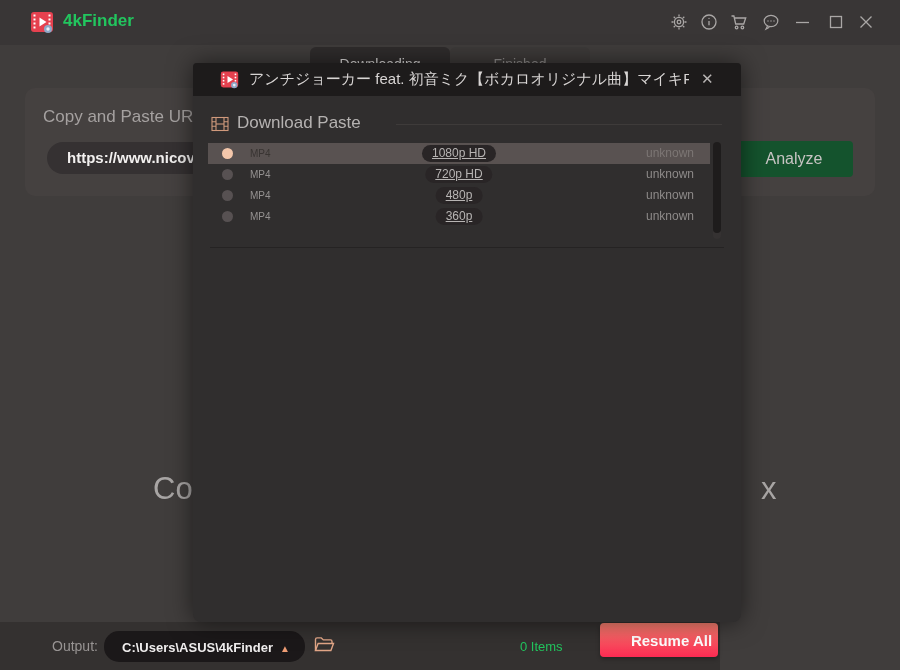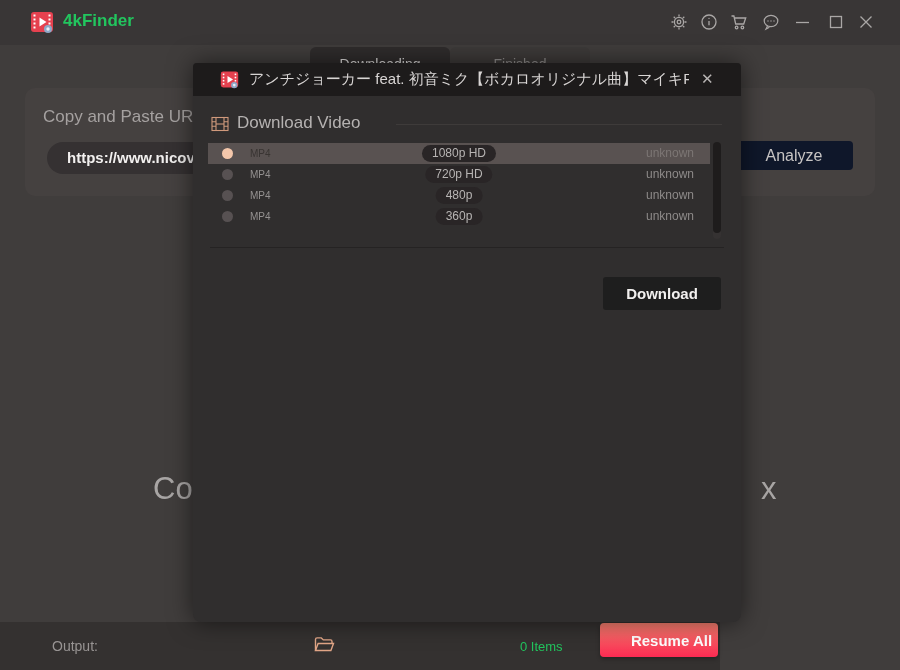--- a/index.html
+++ b/index.html
@@ -17,21 +17,21 @@
   .tab { position:absolute; top:47px; height:34px; width:140px; border-radius:6px 6px 0 0;
          font-size:14px; text-align:center; line-height:34px; }
   .tab.active { left:310px; background:#2f2c2c; color:#dddbda; }
   .tab.inactive { left:450px; background:#3d3a39; color:#8f8c8b; }
 
   
   .url-panel { position:absolute; left:25px; top:88px; width:850px; height:108px; background:#454140; border-radius:10px; }
   .url-label { position:absolute; left:18px; top:19px; font-size:17px; color:#a5a1a0; }
   .url-input { position:absolute; left:22px; top:54px; width:640px; height:32px; background:#353132; border-radius:16px;
                color:#f2f0ef; font-size:15px; font-weight:bold; line-height:32px; padding-left:20px; overflow:hidden; white-space:nowrap; }
-  .analyze-btn { position:absolute; left:710px; top:53px; width:118px; height:29px; background:#0f172a; border:none;
+  .analyze-btn { position:absolute; left:710px; top:53px; width:118px; height:36px; background:#14532d; border:none;
                  border-radius:4px; color:#c7c4c3; font-size:16px; font-family:inherit; cursor:pointer; }
 
   
   .bg-text { position:absolute; top:471px; font-size:31px; color:#a8a5a4;margin-left:20px; }
   .bg-text.left { left:133px; }
   .bg-text.right { left:741px; }
 
   
   .statusbar { position:absolute; left:0; top:622px; width:720px; height:48px; background:#343130; }
   .output-label { position:absolute; left:52px; top:16px; font-size:14px; color:#989493; }
@@ -62,21 +62,21 @@
   .section-line { position:absolute; left:203px; top:61px; width:326px; height:1px; background:#3e3b3a; }
 
   .format-list { position:absolute; left:15px; top:80px; width:502px; }
   .row { position:relative; height:21px; line-height:21px; cursor:pointer; }
   .row.selected { background:#595251; }
   .radio { position:absolute; left:14px; top:5px; width:11px; height:11px; border-radius:50%; background:#575152; }
   .row.selected .radio { background:#f4c7ab; }
   .fmt { position:absolute; left:42px; font-size:10px; color:#949190; }
   .row.selected .fmt { color:#393432; }
   .pill { position:absolute; left:50%; transform:translateX(-50%); top:2px; height:17px; line-height:17px;
-          background:#292526; border-radius:9px; padding:0 10px; font-size:12px; color:#b7b4b3; white-space:nowrap; }
+          background:#292526; border-radius:9px; padding:0 10px; font-size:12px; color:#b7b4b3; white-space:nowrap;text-decoration:underline; }
   .size { position:absolute; right:16px; font-size:12px; color:#8d8a89; }
   .row.selected .size { color:#7c7674; }
 
   .scrollbar { position:absolute; left:520px; top:79px; width:8px; height:97px; background:#353232; border-radius:4px; }
   .scroll-thumb { position:absolute; left:0; top:0; width:8px; height:91px; background:#1e1c1c; border-radius:4px; }
 
   .list-divider { position:absolute; left:17px; top:184px; width:514px; height:1px; background:#252323; }
 
   .download-btn { position:absolute; left:410px; top:214px; width:118px; height:33px; background:#1e1e1e; border:none;
                   border-radius:3px; color:#f2f0ef; font-size:15px; font-weight:600; font-family:inherit; cursor:pointer; }
@@ -159,20 +159,23 @@
     <div class="url-label">Copy and Paste URL</div>
     <div class="url-input">https://www.nicovideo</div>
     <button class="analyze-btn">Analyze</button>
   </div>
 
   <div class="bg-text left">Cop</div>
   <div class="bg-text right">x</div>
 
   <div class="statusbar">
     <span class="output-label">Output:</span>
+    <span class="path-pill">
+      <span class="path-text">C:\Users\ASUS\4kFinder</span><span class="path-caret">▲</span>
+    </span>
     <span class="folder-icon">
       <svg width="21" height="19" viewBox="0 0 21 19" stroke="#e2a687" fill="none" stroke-width="1.4">
         <path d="M1.5 15.5v-11c0-1 .6-1.6 1.6-1.6h4.2l2 2h7.2c1 0 1.5.6 1.5 1.6v1.5"></path>
         <path d="M1.5 15.5l2.6-7h15.4l-2.6 7z"></path>
       </svg>
     </span>
     <span class="items-count">0 Items</span>
     <button class="red-btn resume-btn">Resume All</button>
   </div>
 
@@ -200,21 +203,21 @@
 
     <div class="section-head">
       <span class="film-icon">
         <svg width="18" height="18" viewBox="0 0 18 18" stroke="#d09a7c" fill="none" stroke-width="1.1">
           <rect x="1" y="2.5" width="16" height="13"></rect>
           <path d="M5 2.5v13 M13 2.5v13"></path>
           <path d="M1 6.8h4 M1 11.2h4 M13 6.8h4 M13 11.2h4"></path>
           <path d="M5 9h8"></path>
         </svg>
       </span>
-      <span class="section-title">Download Video</span>
+      <span class="section-title">Download Paste</span>
     </div>
     <div class="section-line"></div>
 
     <div class="format-list">
       <div class="row selected">
         <span class="radio"></span>
         <span class="fmt">MP4</span>
         <span class="pill">1080p HD</span>
         <span class="size">unknown</span>
       </div>
@@ -237,16 +240,15 @@
         <span class="size">unknown</span>
       </div>
     </div>
 
     <div class="scrollbar">
       <div class="scroll-thumb"></div>
     </div>
 
     <div class="list-divider"></div>
 
-    <button class="download-btn">Download</button>
   </div>
 
 </div>
 
 </body></html>

